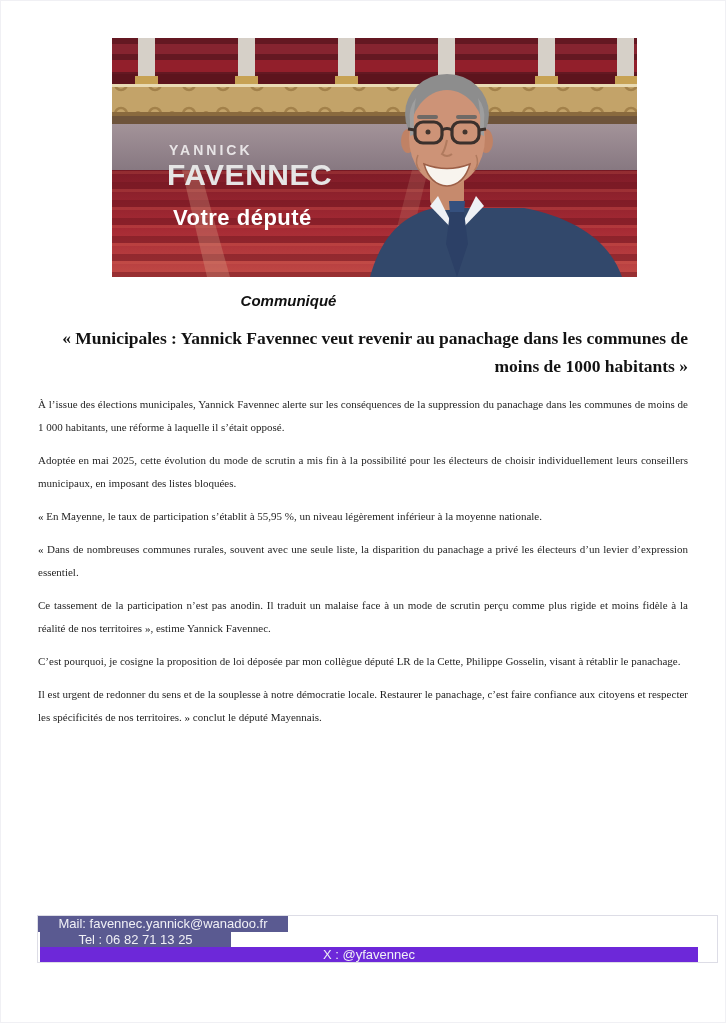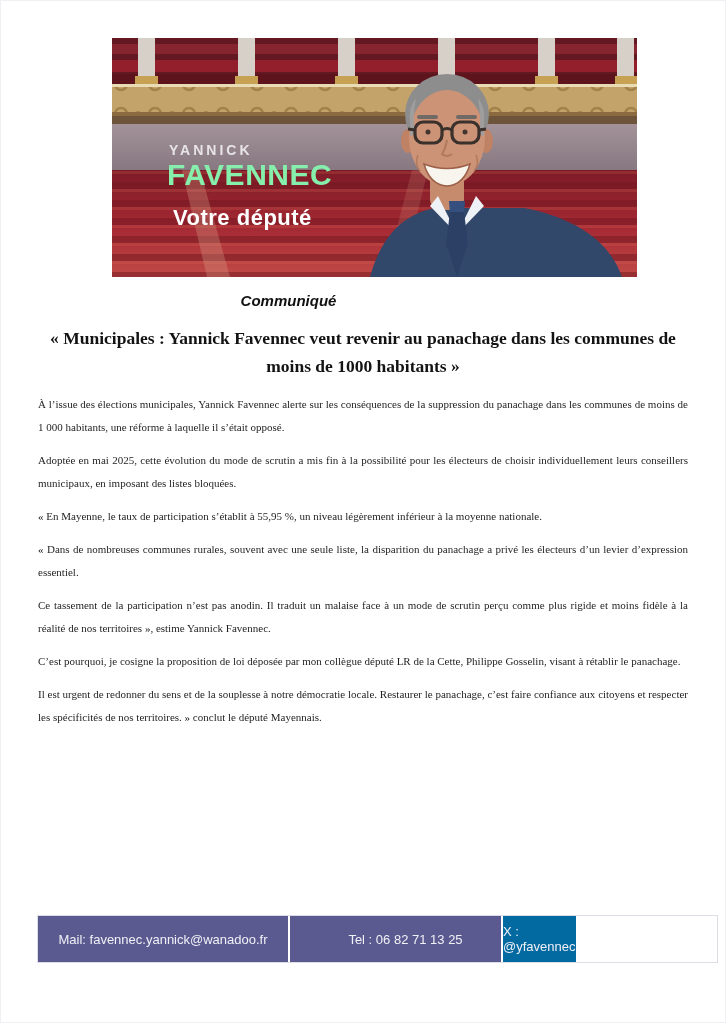--- a/index.html
+++ b/index.html
@@ -18,21 +18,21 @@
   .hero-first{
     position:absolute;left:57px;top:104px;
     font-family:"Liberation Sans","DejaVu Sans",sans-serif;
     font-size:14px;font-weight:600;letter-spacing:3px;
     color:rgba(255,255,255,0.78);
   }
   .hero-last{
     position:absolute;left:55px;top:120px;
     font-family:"Liberation Sans","DejaVu Sans",sans-serif;
     font-size:30px;font-weight:800;letter-spacing:0.5px;
-    color:#86efac;
+    color:#e5e5e5;
   }
   .hero-tagline{
     position:absolute;left:61px;top:167px;
     font-family:"Liberation Sans","DejaVu Sans",sans-serif;
     font-size:22px;font-weight:700;letter-spacing:0.5px;
     color:#ffffff;
   }
   
   .kicker{
     position:absolute;left:0;top:292px;width:577px;
@@ -51,22 +51,23 @@
     font-size:11px;line-height:23px;color:#1f1f1f;
     text-align:justify;
   }
   .body-copy p{margin:0 0 10px 0;}
   
   .footer-outline{
     position:absolute;left:37px;top:915px;width:681px;height:48px;
     border:1px solid #dddde6;box-sizing:border-box;background:#ffffff;
   }
   .footer-bar{
-    position:absolute;left:0;top:0;width:538px;height:46px;
+    position:absolute;left:0;top:0;width:660px;height:46px;
     display:flex;
+    flex-direction:column;
   }
   .footer-cell{
     height:46px;display:flex;align-items:center;justify-content:center;
     font-family:"Liberation Sans","DejaVu Sans",sans-serif;
     font-size:13px;color:#f0f0f6;background:#5a5a91;
   }
   .footer-cell.c1{width:250px;}
   .footer-cell.c2{width:191px;margin-left:2px;}
   .footer-cell.c3{flex:1;margin-left:2px;}
 </style>
@@ -169,33 +170,33 @@
         <path d="M306,117 Q302,126 308,133" fill="none" stroke="#b07a5e" stroke-width="1.5"></path>
         <path d="M364,117 Q368,126 362,133" fill="none" stroke="#b07a5e" stroke-width="1.5"></path>
       </g>
     </svg>
     <div class="hero-first">YANNICK</div>
     <div class="hero-last">FAVENNEC</div>
     <div class="hero-tagline">Votre député</div>
   </div>
 
   <div class="kicker">Communiqué</div>
-  <h1 class="headline" style="margin:0;">« Municipales : Yannick Favennec veut revenir au panachage dans les communes de moins de 1000 habitants »</h1>
+  <h1 class="headline" style="margin:0;text-align:right;">« Municipales : Yannick Favennec veut revenir au panachage dans les communes de moins de 1000 habitants »</h1>
 
   <div class="body-copy">
     <p>À l’issue des élections municipales, Yannick Favennec alerte sur les conséquences de la suppression du panachage dans les communes de moins de 1 000 habitants, une réforme à laquelle il s’était opposé.</p>
     <p>Adoptée en mai 2025, cette évolution du mode de scrutin a mis fin à la possibilité pour les électeurs de choisir individuellement leurs conseillers municipaux, en imposant des listes bloquées.</p>
     <p>« En Mayenne, le taux de participation s’établit à 55,95 %, un niveau légèrement inférieur à la moyenne nationale.</p>
     <p>« Dans de nombreuses communes rurales, souvent avec une seule liste, la disparition du panachage a privé les électeurs d’un levier d’expression essentiel.</p>
     <p>Ce tassement de la participation n’est pas anodin. Il traduit un malaise face à un mode de scrutin perçu comme plus rigide et moins fidèle à la réalité de nos territoires », estime Yannick Favennec.</p>
     <p>C’est pourquoi, je cosigne la proposition de loi déposée par mon collègue député LR de la Cette, Philippe Gosselin, visant à rétablir le panachage.</p>
     <p>Il est urgent de redonner du sens et de la souplesse à notre démocratie locale. Restaurer le panachage, c’est faire confiance aux citoyens et respecter les spécificités de nos territoires. » conclut le député Mayennais.</p>
   </div>
 
   <div class="footer-outline">
     <div class="footer-bar">
       <div class="footer-cell c1" style="background-color: rgb(90, 90, 145);">Mail: favennec.yannick@wanadoo.fr</div>
-      <div class="footer-cell c2" style="background-color: rgb(90, 90, 145); padding-left: 20px;">Tel : 06 82 71 13 25</div>
-      <div class="footer-cell c3" style="background-color: #0369a1;">X : @yfavennec</div>
+      <div class="footer-cell c2" style="background-color: rgb(90, 90, 145);">Tel : 06 82 71 13 25</div>
+      <div class="footer-cell c3" style="background-color: #6d28d9;">X : @yfavennec</div>
     </div>
   </div>
 
 </div>
 
 </body></html>

